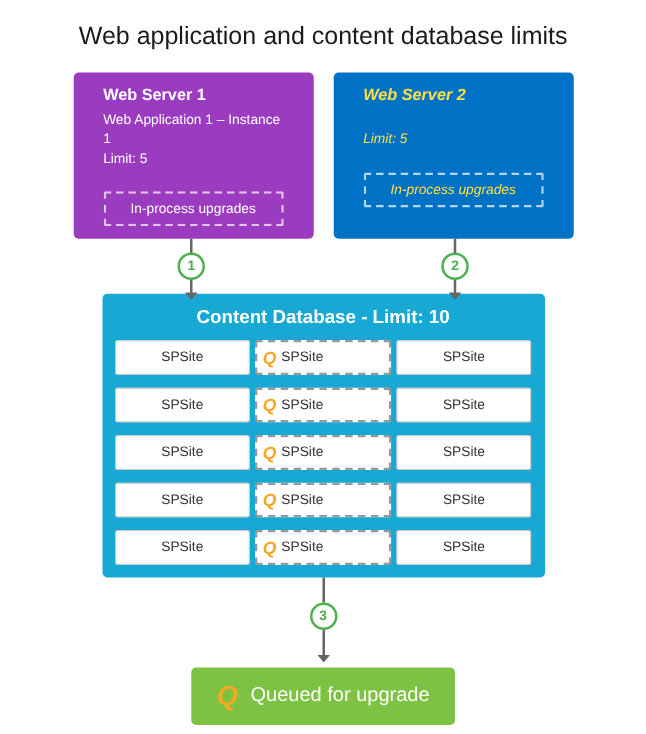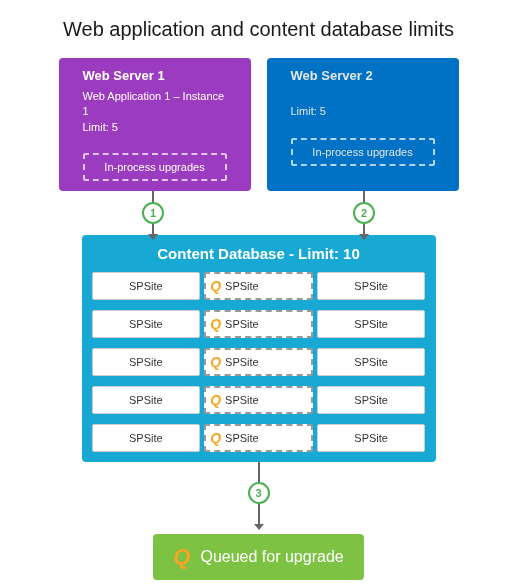--- a/index.html
+++ b/index.html
@@ -40,21 +40,22 @@
       position: relative;
     }
 
     .web-server-1 {
       background: #9b3bbf;
       color: #fff;
     }
 
     .web-server-2 {
       background: #0072c6;
-      color: #e5e5e5;
+      color: #fde047;
+      font-style: italic;
     }
 
     .web-server-title {
       font-size: 13px;
       font-weight: 600;
       margin-bottom: 6px;
     }
 
     .web-server-instance {
       font-size: 11px;

